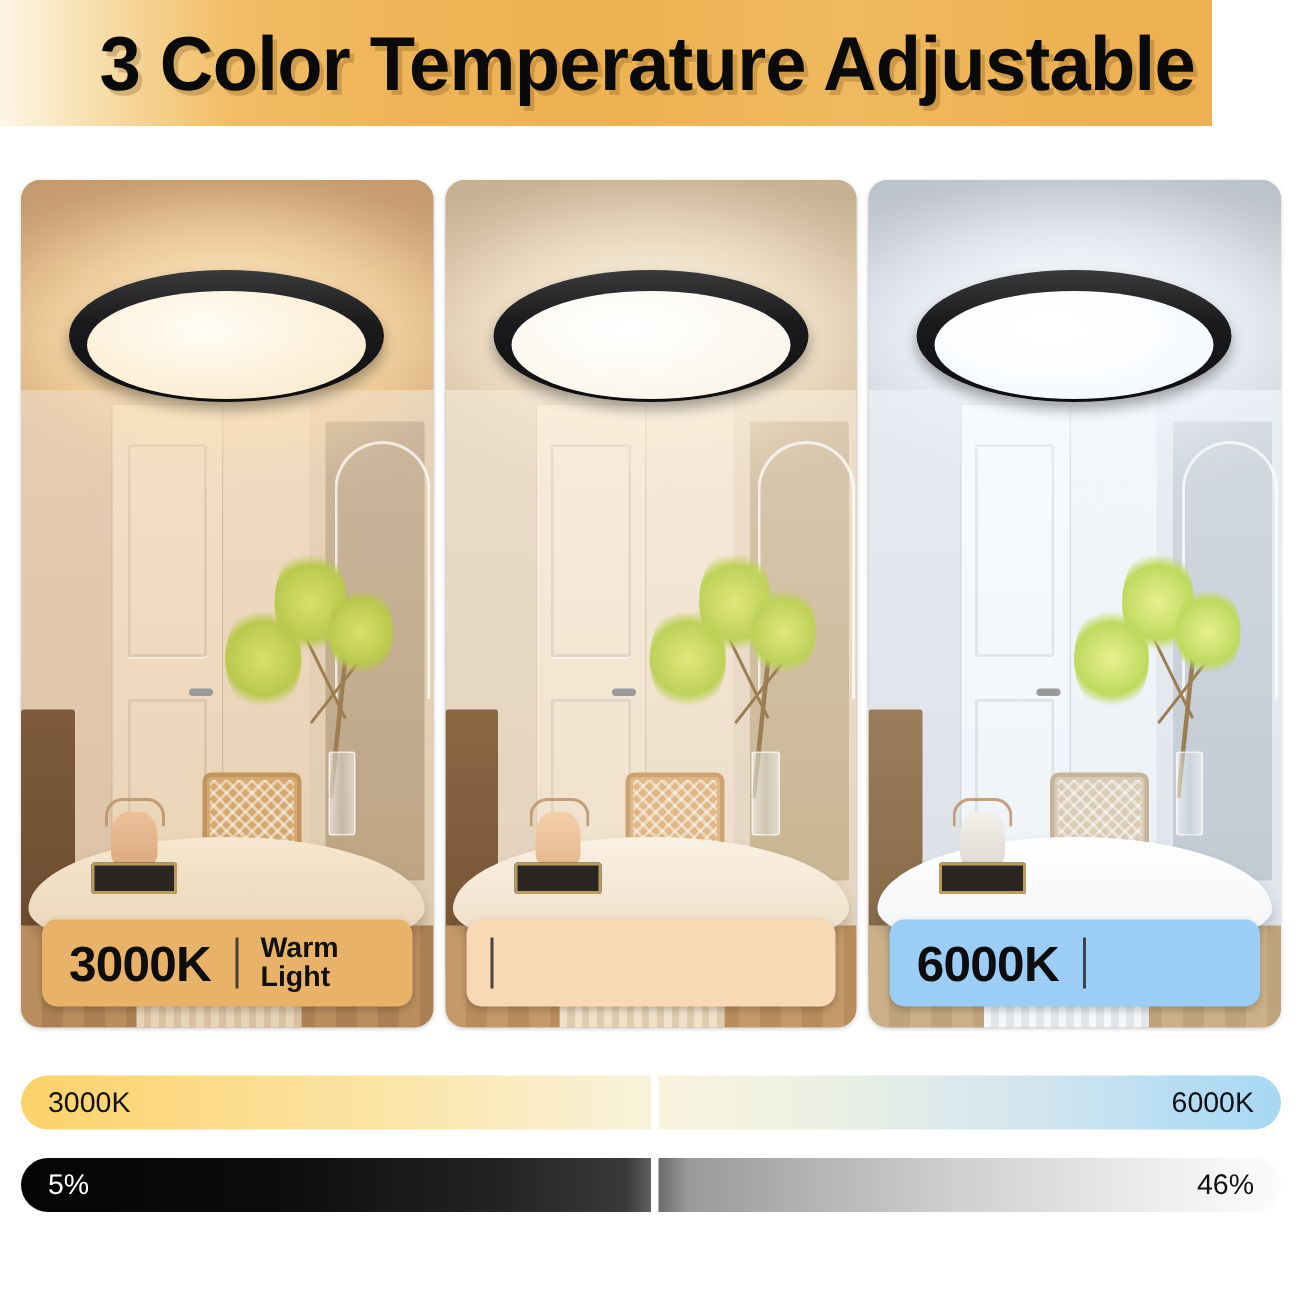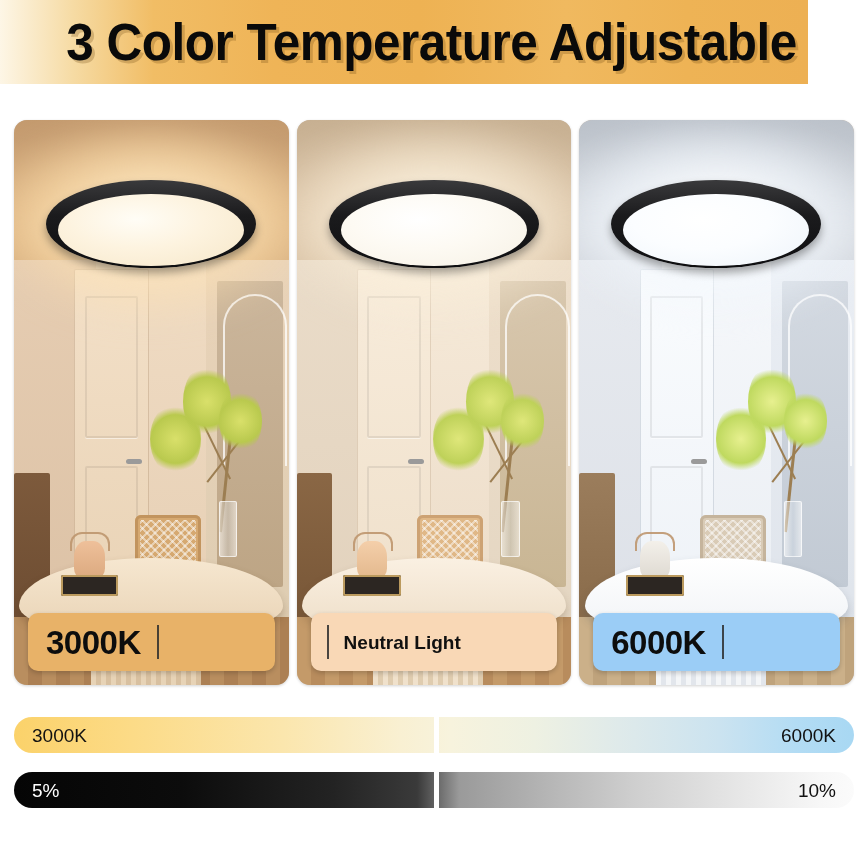--- a/index.html
+++ b/index.html
@@ -232,20 +232,21 @@
         </div>
         <div class="lamp">
           <div class="lamp-glow"></div>
           <div class="lamp-rim"></div>
           <div class="lamp-diffuser"></div>
         </div>
       </div>
       <div class="label-bar" style="background:#e8b268;">
         <span class="kelvin">3000K</span>
         <span class="divider"></span>
+        <span class="light-name">Warm Light</span>
       </div>
     </div>
 
     <div class="panel p-neutral">
       <div class="scene">
         <div class="ceiling"></div>
         <div class="room">
           <div class="wall-left"></div>
           <div class="wall-mid"></div>
           <div class="wall-right"></div>
@@ -277,21 +278,20 @@
           <div class="tray"></div>
         </div>
         <div class="lamp">
           <div class="lamp-glow"></div>
           <div class="lamp-rim"></div>
           <div class="lamp-diffuser"></div>
         </div>
       </div>
       <div class="label-bar" style="background:#f9d8b6;">
         <span class="divider"></span>
-        <span class="light-name">Neutral Light</span>
       </div>
     </div>
 
     <div class="panel p-cool">
       <div class="scene">
         <div class="ceiling"></div>
         <div class="room">
           <div class="wall-left"></div>
           <div class="wall-mid"></div>
           <div class="wall-right"></div>
@@ -340,18 +340,18 @@
 
     <div class="scale scale-cct">
       <div class="scale-seam"></div>
       <span class="scale-label lbl-dark">3000K</span>
       <span class="scale-label lbl-dark">6000K</span>
     </div>
 
     <div class="scale scale-bright">
       <div class="scale-seam"></div>
       <span class="scale-label lbl-light">5%</span>
-      <span class="scale-label lbl-dark">10%</span>
+      <span class="scale-label lbl-dark">46%</span>
     </div>
 
   </div>
 
 </div>
 
 </body></html>

